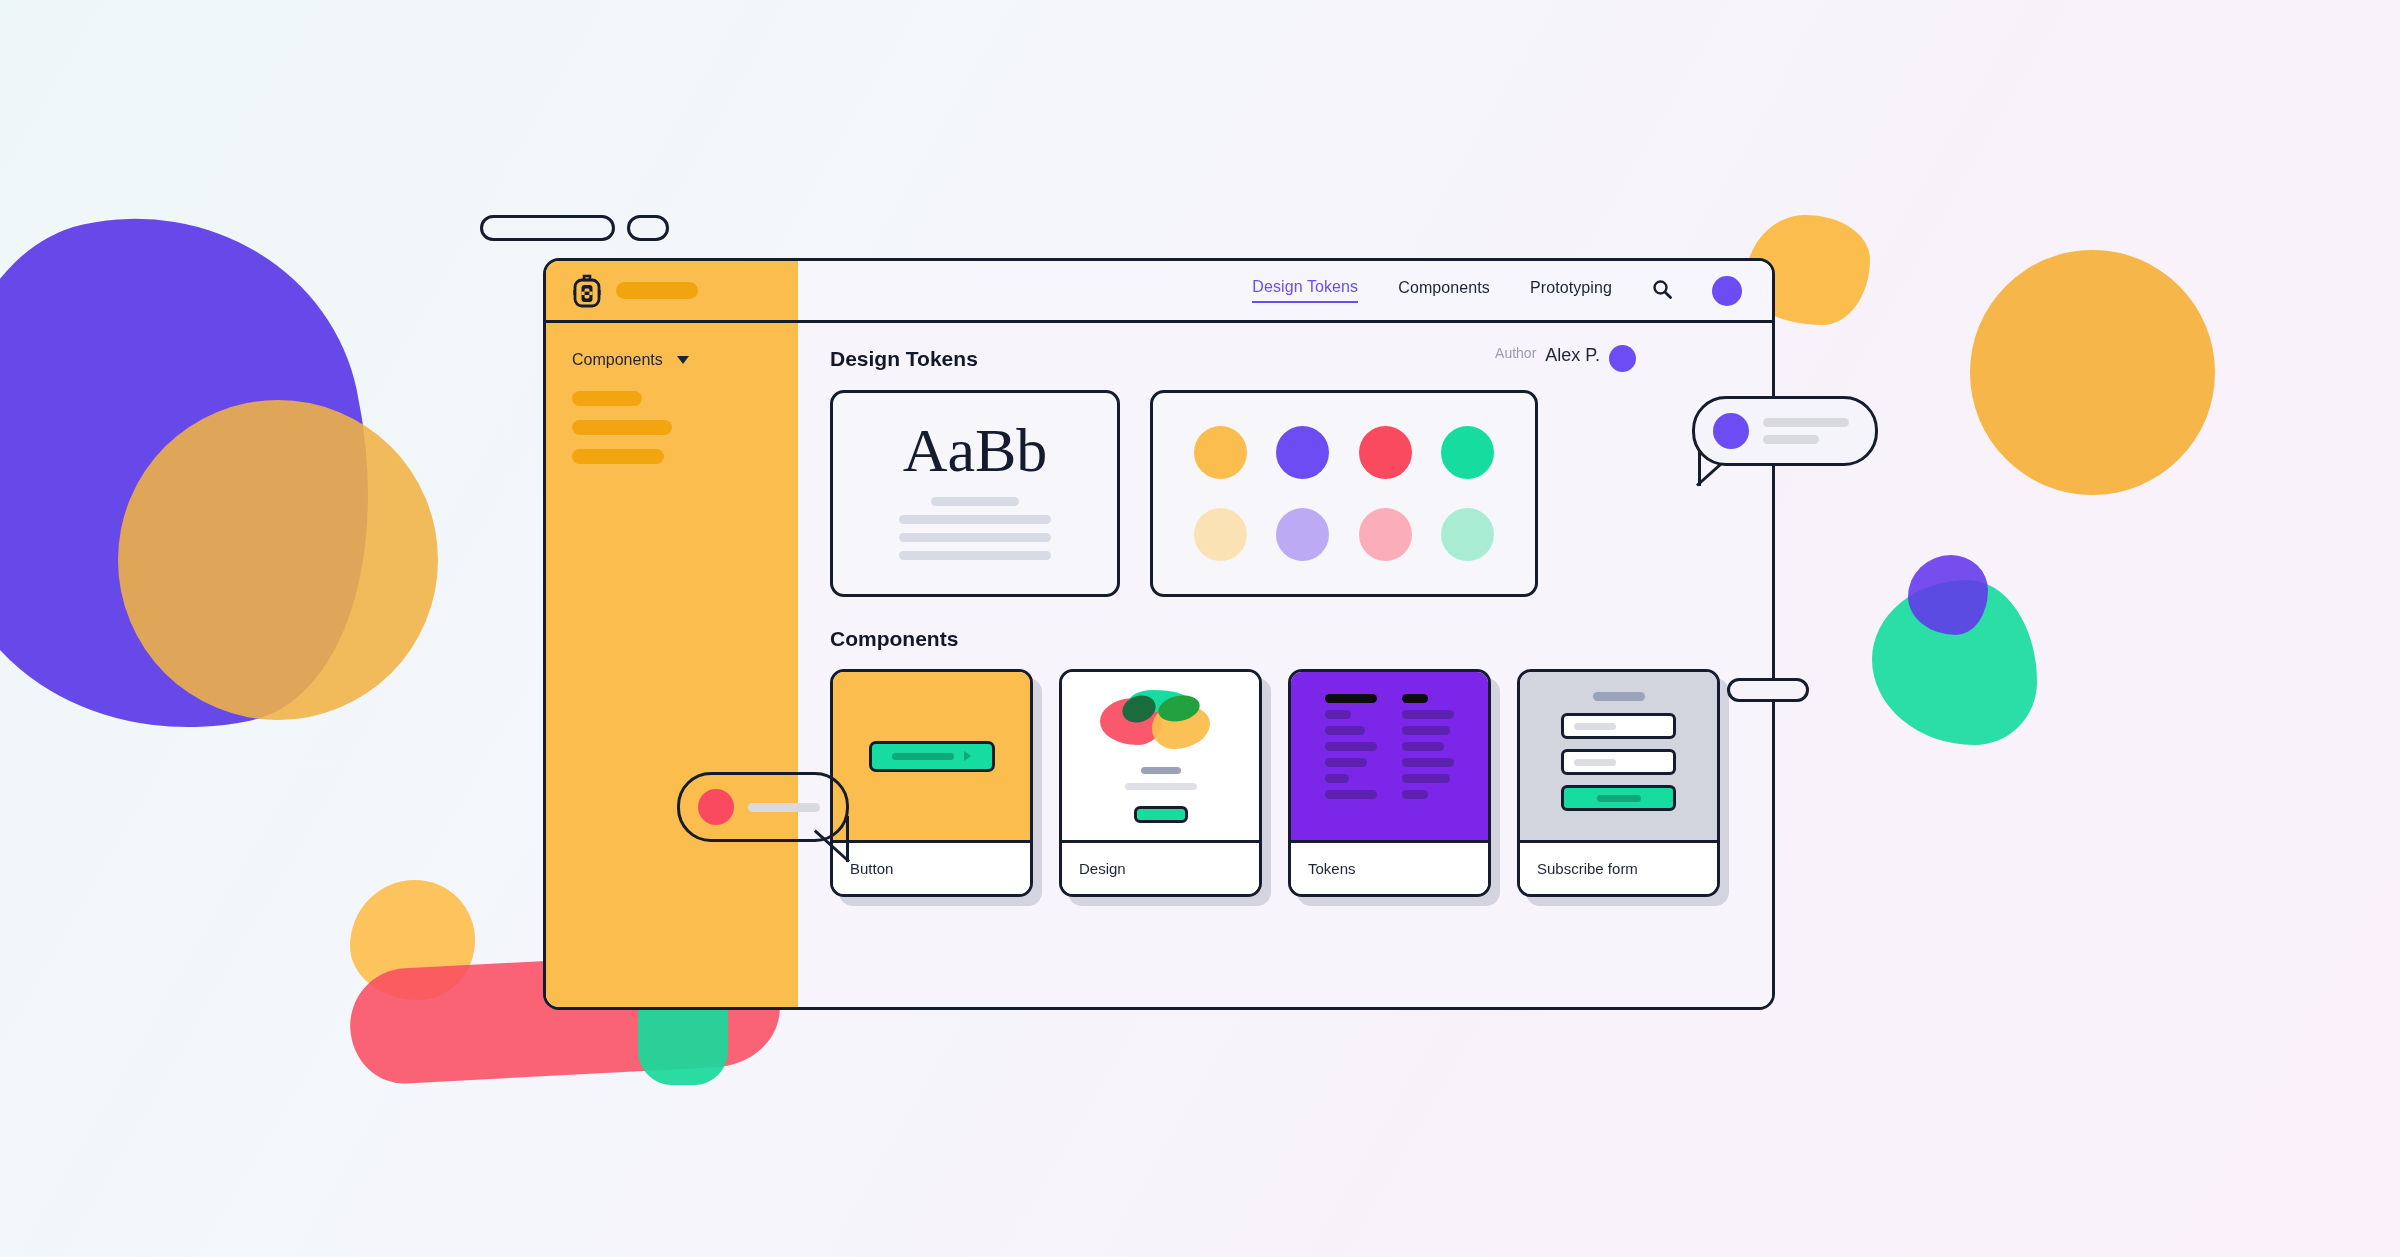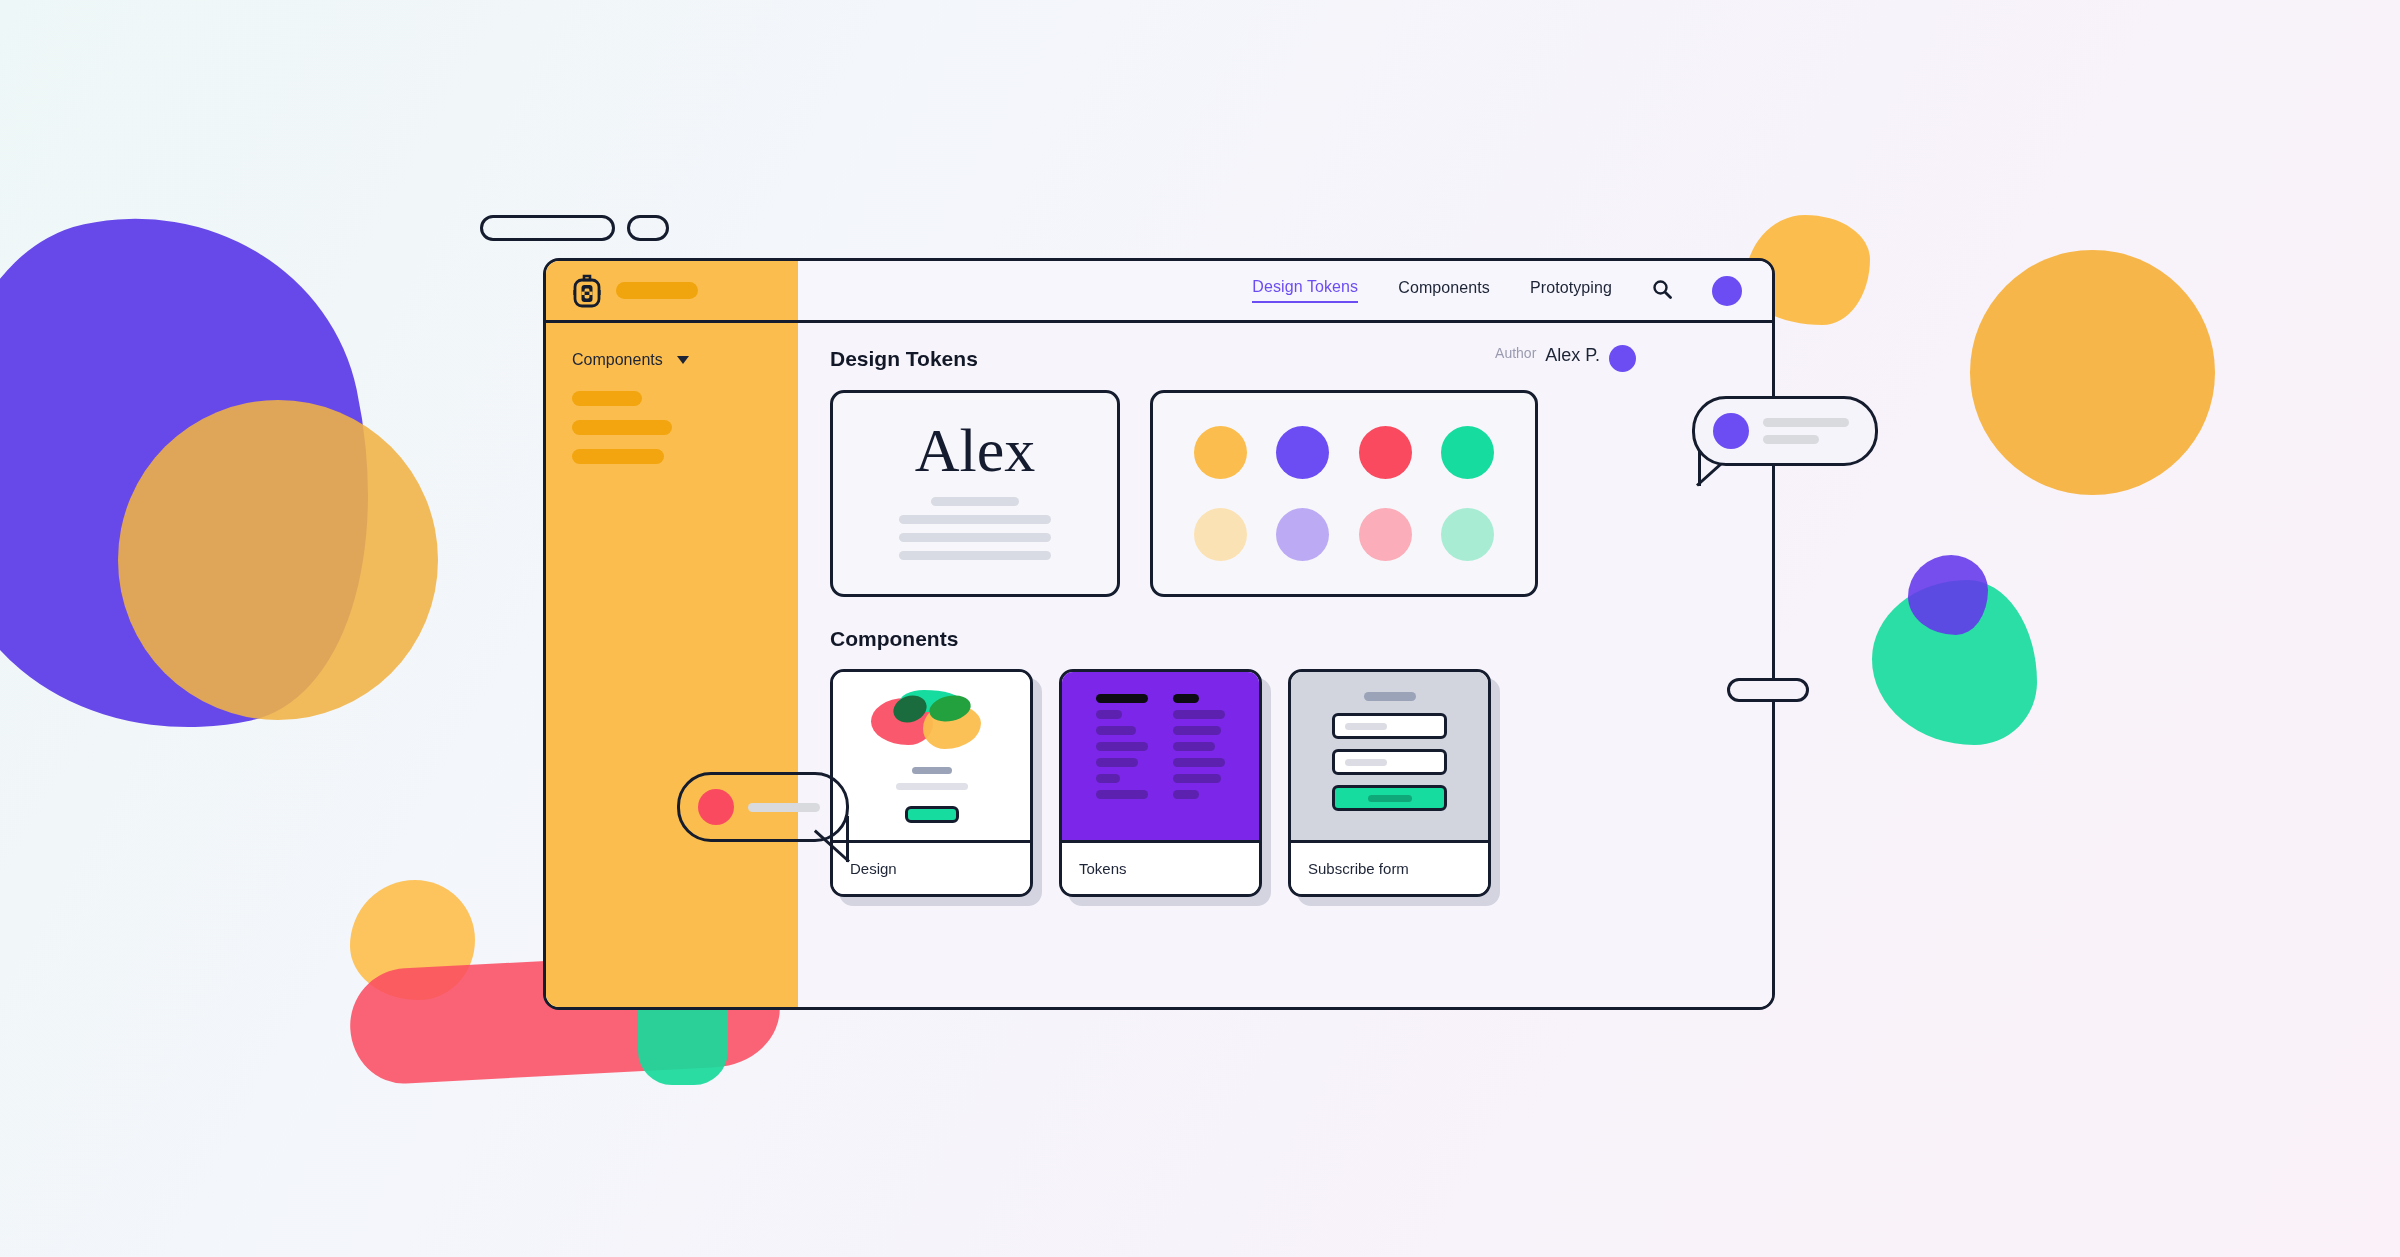--- a/index.html
+++ b/index.html
@@ -360,21 +360,21 @@
         <span class="section-title">Design Tokens</span>
         <span id="author-block">
           <span id="author-label">Author</span>
           <span id="author-name">Alex P.</span>
           <span id="author-avatar"></span>
         </span>
       </div>
 
       <div id="token-row">
         <div class="token-card" id="typography-card">
-          <div id="typography-sample">Alex</div>
+          <div id="typography-sample">AaBb</div>
           <div class="type-line" style="width:88px"></div>
           <div class="type-line" style="width:152px"></div>
           <div class="type-line" style="width:152px"></div>
           <div class="type-line" style="width:152px"></div>
         </div>
 
         <div class="token-card" id="palette-card">
           <span class="swatch" style="background:#fbbe4e"></span>
           <span class="swatch" style="background:#6c4df3"></span>
           <span class="swatch" style="background:#fa4a5f"></span>
@@ -383,20 +383,29 @@
           <span class="swatch" style="background:#bcabf4"></span>
           <span class="swatch" style="background:#fbadb9"></span>
           <span class="swatch" style="background:#a8ecd4"></span>
         </div>
       </div>
 
       <div class="section-title" id="components-title">Components</div>
 
       <div id="components-row">
 
+        <div class="component-card" id="card-button">
+          <div class="component-preview">
+            <div id="button-demo">
+              <span id="button-demo-bar"></span>
+              <span id="button-demo-arrow"></span>
+            </div>
+          </div>
+          <div class="component-label">Button</div>
+        </div>
 
 
         <div class="component-card" id="card-header">
           <div class="component-preview">
             <div id="header-art">
               <span class="art-blob" id="art-red"></span>
               <span class="art-blob" id="art-green"></span>
               <span class="art-blob" id="art-amber"></span>
               <span class="art-blob" id="art-darkgreen"></span>
               <span class="art-blob" id="art-midgreen"></span>

